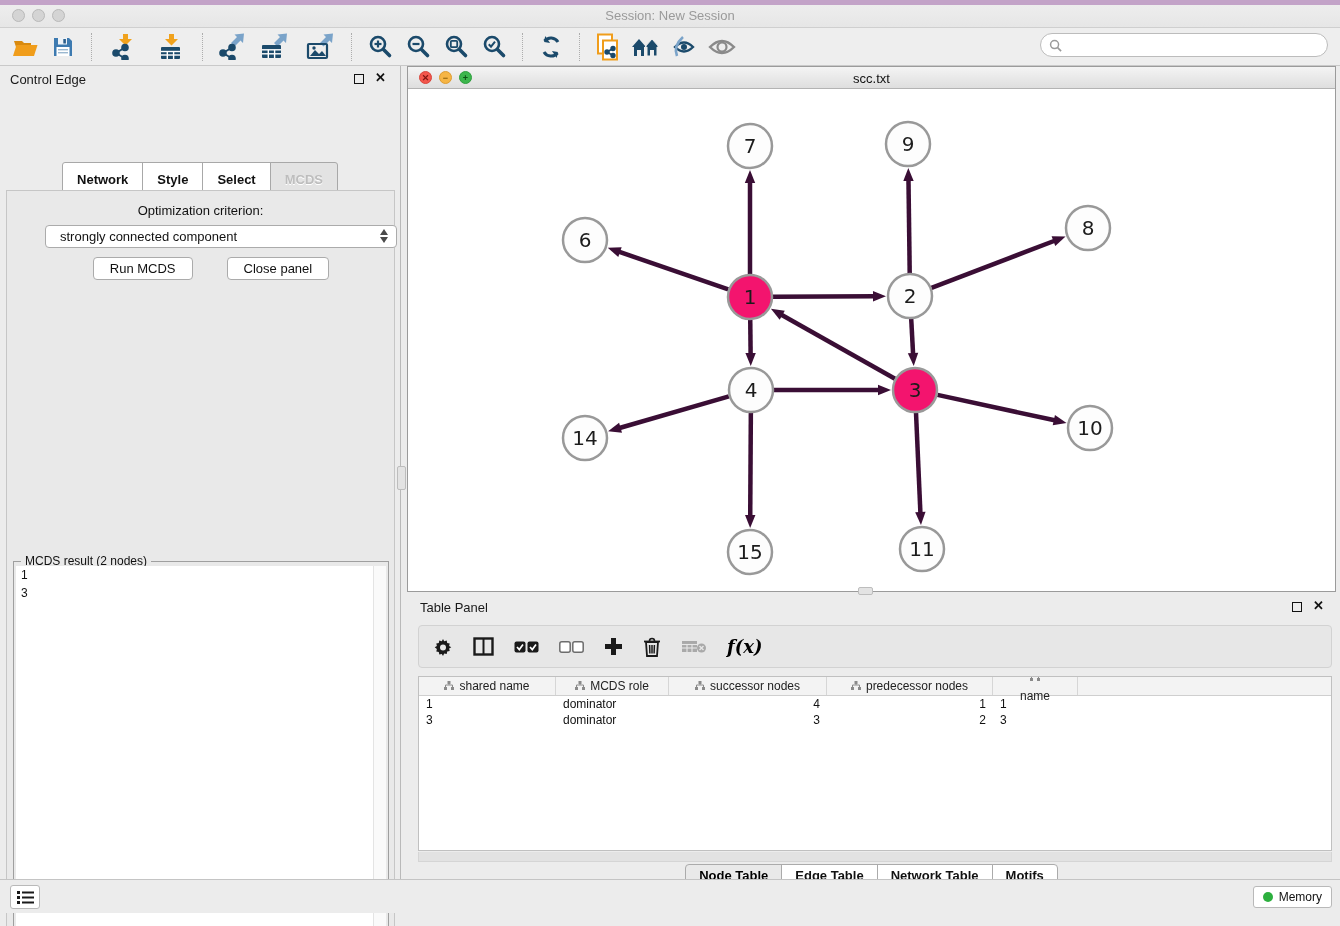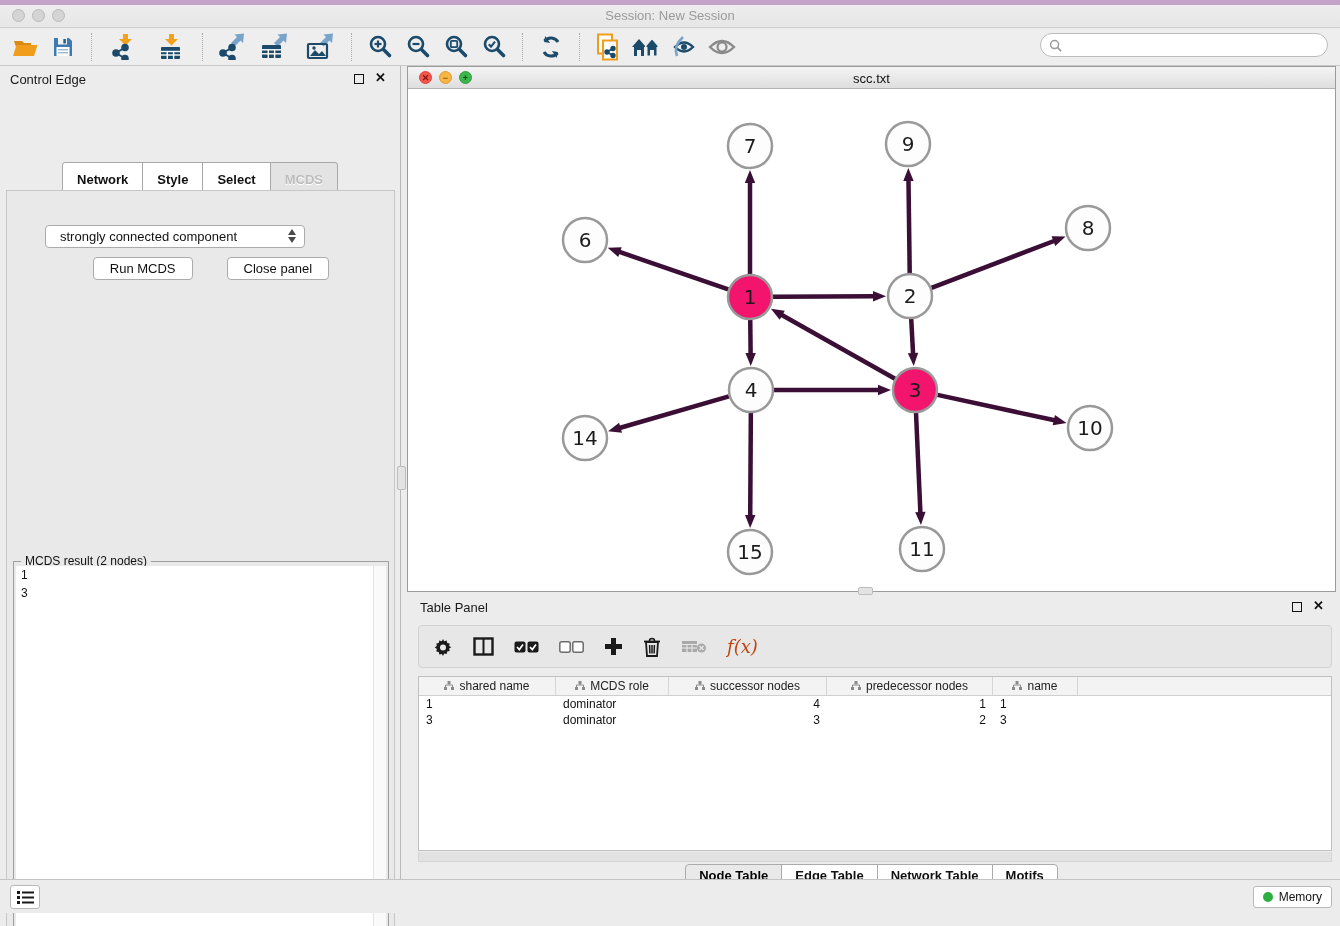--- a/index.html
+++ b/index.html
@@ -34,21 +34,21 @@
   .close-ico { position:absolute; top:5px; font-size:13px; font-weight:bold; color:#111; line-height:14px; }
   .cp-tabs { position:absolute; left:0; right:0; top:96px; display:flex; justify-content:center; }
   .cp-tab { height:22px; padding:16px 14px; background:#fff; border:1px solid #a8a8a8; margin-left:-1px;
     font-size:13px; font-weight:600; color:#111; display:flex; align-items:center; }
   .cp-tab:first-child { border-radius:3px 0 0 3px; margin-left:0; }
   .cp-tab:last-child { border-radius:0 3px 3px 0; }
   .cp-tab.active { background:#e3e3e3; color:#bdbdbd; text-shadow:0 1px 0 #fff; }
   .cp-inner { position:absolute; left:6px; top:124px; width:389px; height:755px; background:#e9e9e9;
     border:1px solid #c6c6c6; }
   .opt-label { position:absolute; left:0; right:0; top:12px; text-align:center; font-size:13px; color:#111; }
-  .opt-select { position:absolute; left:38px; top:34px; width:260px; height:23px; background:#fff;
+  .opt-select { position:absolute; left:38px; top:34px; width:352px; height:23px; background:#fff;
     border:1px solid #ababab; border-radius:4px; font-size:13px; color:#111; display:flex; align-items:center;
     padding-left:14px; }
   .stepper { position:absolute; right:7px; top:3px; width:9px; display:flex; flex-direction:column; gap:2px; }
   .stepper .up { width:0; height:0; border-left:4.5px solid transparent; border-right:4.5px solid transparent; border-bottom:6px solid #4a4a4a; }
   .stepper .dn { width:0; height:0; border-left:4.5px solid transparent; border-right:4.5px solid transparent; border-top:6px solid #4a4a4a; }
   .btnrow { position:absolute; left:0; right:0; top:66px; display:flex; justify-content:center; gap:13px; }
   .pbtn { height:23px; padding:0 16px; background:#fff; border:1px solid #ababab; border-radius:4px;
     font-size:13px; color:#111; display:flex; align-items:center;margin-left:21px; }
   .groupbox { position:absolute; left:6px; top:370px; width:376px; height:381px; border:1px solid #9f9f9f; }
   .group-label { position:absolute; left:7px; top:-8px; background:#e9e9e9; padding:0 4px; font-size:12px; color:#111; }
@@ -72,21 +72,21 @@
   .splitter-v { position:absolute; left:397px; top:466px; width:9px; height:24px; background:#e3e3e3;
     border:1px solid #bdbdbd; border-radius:2px; }
   .splitter-h { position:absolute; left:858px; top:587px; width:15px; height:8px; background:#e3e3e3;
     border:1px solid #bdbdbd; border-radius:2px; }
 
   
   .tpanel { position:absolute; left:407px; top:596px; width:929px; height:294px; background:#ececec; }
   .tp-toolbar { position:absolute; left:11px; top:29px; width:914px; height:43px; background:#e7e7e7;
     border:1px solid #d2d2d2; border-radius:4px; display:flex; align-items:center; padding-left:14px; gap:20px; }
   .tp-ico { display:flex; align-items:center; justify-content:center; height:30px; }
-  .fx { font-family:"DejaVu Serif", serif; font-style:italic; font-size:18px; color:#c2410c; }
+  .fx { font-family:"DejaVu Serif", serif; font-style:italic; font-size:18px; color:#000000;font-weight:bold; }
   .ttable { position:absolute; left:11px; top:80px; width:914px; height:175px; background:#fff;
     border:1px solid #c0c0c0; overflow:hidden; }
   .thead { display:flex; height:19px; background:#f3f3f3; border-bottom:1px solid #cfcfcf; }
   .th { display:flex; align-items:center; justify-content:center; gap:5px; font-size:12px; color:#222;
     border-right:1px solid #d6d6d6; background:#f3f3f3; }
   .trow { display:flex; height:16px; }
   .td { font-size:12px; color:#111; padding:0 7px; line-height:16px; white-space:nowrap; overflow:hidden; }
   .tp-bottomstrip { position:absolute; left:11px; bottom:28px; width:914px; height:10px; background:#e2e2e2; border:1px solid #d5d5d5; border-top:none; }
   .tp-tabs { position:absolute; left:0; right:0; bottom:3px; display:flex; justify-content:center; }
   .tp-tab { height:23px; padding:0 13px; background:#fff; border:1px solid #ababab; margin-left:-1px;
@@ -281,20 +281,21 @@
     <span class="float-ico" style="right:36px"></span>
     <span class="close-ico" style="right:14px">✕</span>
   </div>
   <div class="cp-tabs">
     <div class="cp-tab">Network</div>
     <div class="cp-tab">Style</div>
     <div class="cp-tab">Select</div>
     <div class="cp-tab active">MCDS</div>
   </div>
   <div class="cp-inner">
+    <div class="opt-label">Optimization criterion:</div>
     <div class="opt-select">
       <span>strongly connected component</span>
       <span class="stepper">
           <span class="up"></span>
           <span class="dn"></span>
         </span>
     </div>
     <div class="btnrow">
       <div class="pbtn">Run MCDS</div>
       <div class="pbtn">Close panel</div>
@@ -476,21 +477,21 @@
           <span><svg width="10" height="9" viewBox="0 0 10 9">
               <g fill="#8a8a8a">
                 <rect x="3.5" y="0" width="3" height="3"></rect>
                 <rect x="0" y="6" width="3" height="3"></rect>
                 <rect x="7" y="6" width="3" height="3"></rect>
                 <path d="M1.5 6 V4 H8.5 V6 M5 3 V4" stroke="#8a8a8a" fill="none" stroke-width="1"></path>
               </g>
             </svg></span>
           <span>predecessor nodes</span>
         </div>
-        <div class="th" style="width: 85px;">
+        <div class="th" style="width: 85px; flex-direction: column;">
           <span><svg width="10" height="9" viewBox="0 0 10 9">
               <g fill="#8a8a8a">
                 <rect x="3.5" y="0" width="3" height="3"></rect>
                 <rect x="0" y="6" width="3" height="3"></rect>
                 <rect x="7" y="6" width="3" height="3"></rect>
                 <path d="M1.5 6 V4 H8.5 V6 M5 3 V4" stroke="#8a8a8a" fill="none" stroke-width="1"></path>
               </g>
             </svg></span>
           <span>name</span>
         </div>

